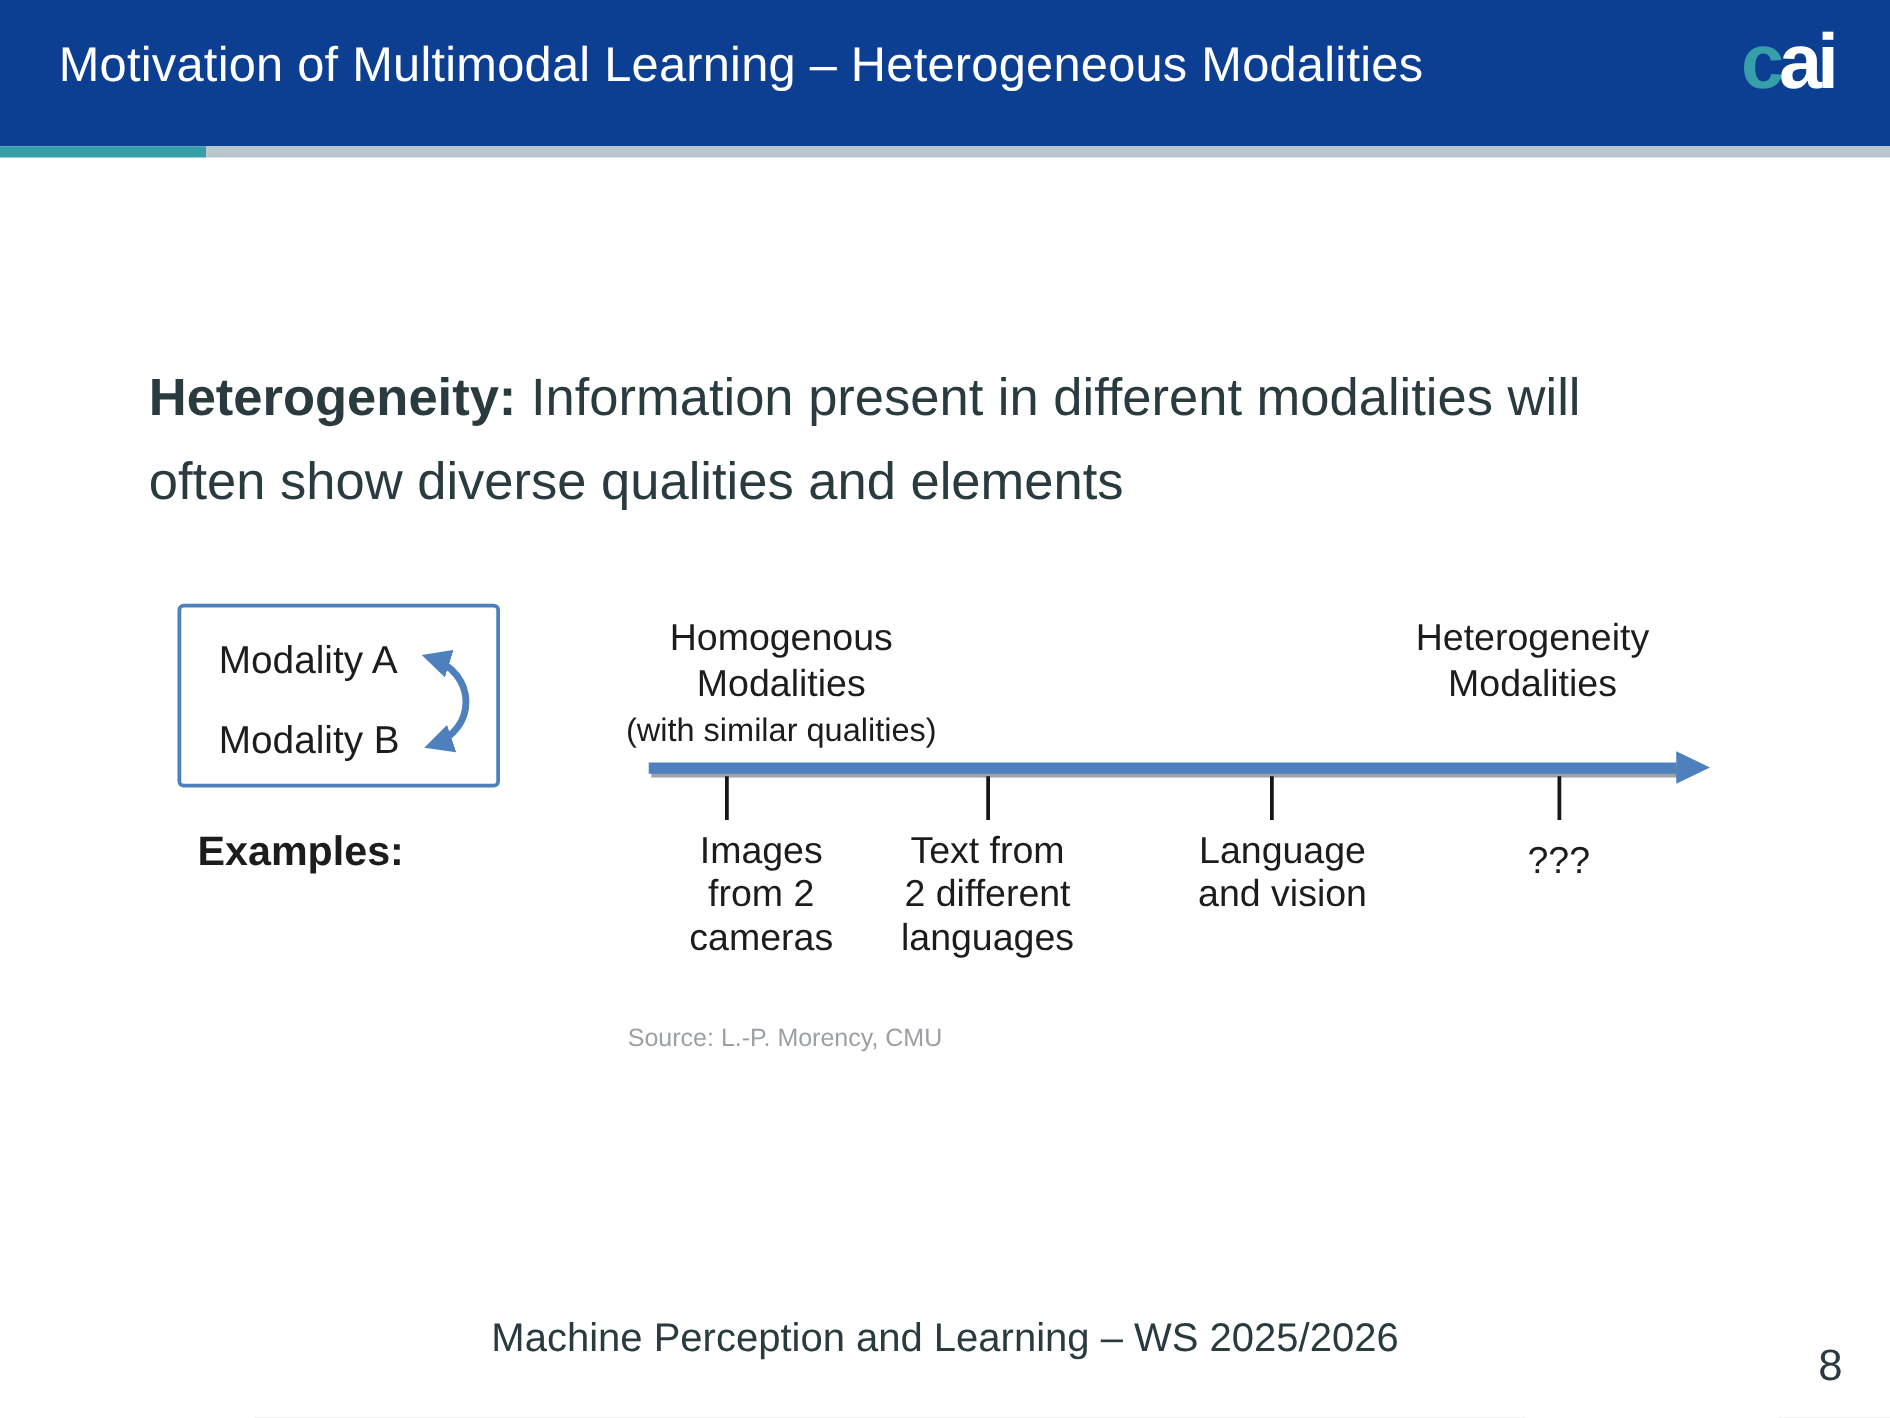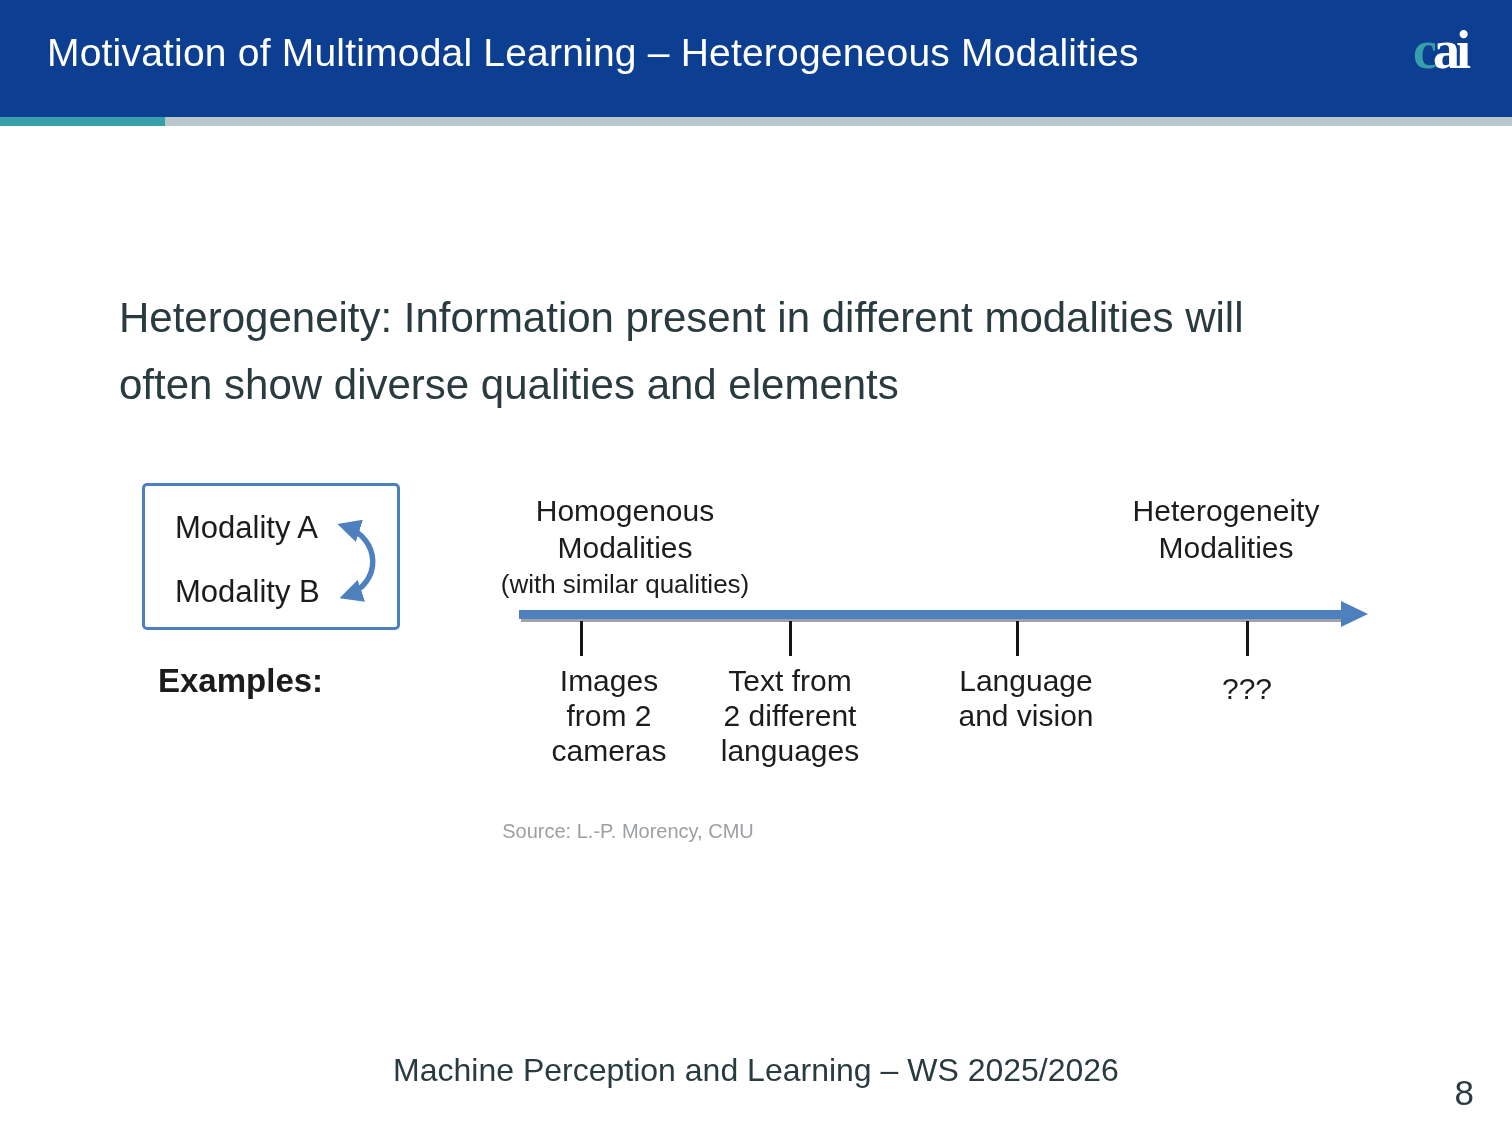--- a/index.html
+++ b/index.html
@@ -25,37 +25,37 @@
     position:absolute;left:0;top:0;width:1512px;height:117px;
     background:var(--header-blue);
     display:flex;align-items:center;justify-content:space-between;
     padding:0 45px 11px 47px;
   }
   .header-title{
     color:#ffffff;font-size:39px;font-weight:400;letter-spacing:.2px;
     white-space:nowrap;
   }
   .logo{
-    font-family:Liberation Serif, serif;font-weight:700;
-    font-size:54px;letter-spacing:-4px;line-height:1;
+    font-family:Liberation Sans, sans-serif;font-weight:700;
+    font-size:62px;letter-spacing:-4px;line-height:1;
     padding-bottom:6px;
   }
   .logo .logo-c{color:var(--accent-teal);}
   .logo .logo-ai{color:#ffffff;}
   
   .divider{position:absolute;left:0;top:117px;width:1512px;height:9px;display:flex;}
   .divider-teal{width:165px;height:9px;background:var(--accent-teal);}
   .divider-gray{flex:1;height:9px;background:var(--divider-gray);}
   
   .heading{
     position:absolute;left:119px;top:284px;
     font-size:42px;line-height:67px;color:var(--text-dark);
     white-space:nowrap;
   }
-  .heading b{font-weight:400;}
+  .heading b{font-weight:700;}
   
   .diagram-text{color:var(--diagram-text);}
   .modality-box{
     position:absolute;left:142px;top:483px;width:258px;height:147px;
     border:3px solid var(--diagram-blue);border-radius:5px;background:#fff;
   }
   .modality-a{position:absolute;left:30px;top:24px;font-size:31px;}
   .modality-b{position:absolute;left:30px;top:88px;font-size:31px;}
   .exchange-arrow{position:absolute;left:185px;top:26px;}
   .examples{

